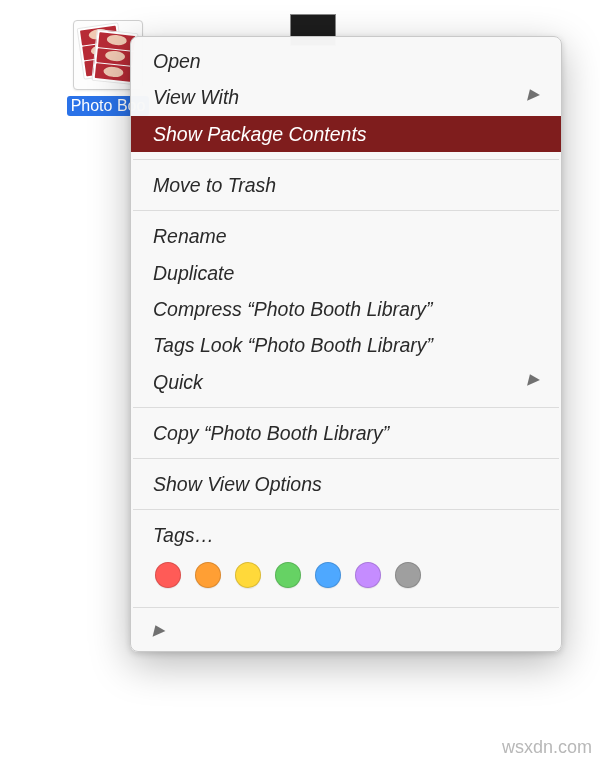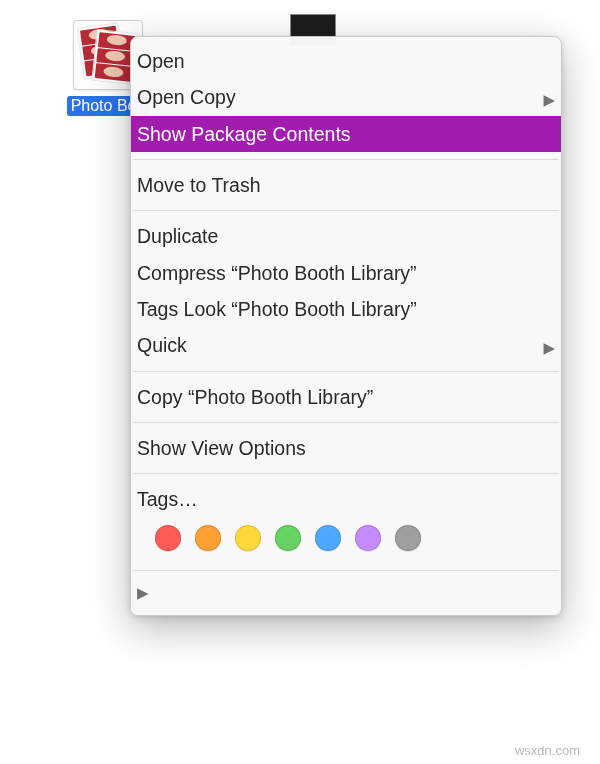--- a/index.html
+++ b/index.html
@@ -65,29 +65,30 @@
       top: 36px;
       width: 432px;
       background: rgba(248,248,248,0.98);
       border: 1px solid #c9c9c9;
       border-radius: 8px;
       box-shadow: 0 12px 40px rgba(0,0,0,0.28), 0 2px 6px rgba(0,0,0,0.15);
       padding: 6px 0;
     }
     .menu-item {
       display: flex;
-      align-items: flex-end;
+      align-items: flex-start;
       justify-content: space-between;
-      padding: 5px 6px;
+      padding: 5px 22px;
       font-size: 19.5px;
       line-height: 1.35;
       cursor: default;
+      font-style: italic;
     }
     .menu-item.selected {
-      background: #a21caf;
+      background: #7f1d1d;
       color: #fff;
     }
     .sep {
       height: 1px;
       background: #dcdcdc;
       margin: 7px 2px;
     }
     .chevron {
       font-size: 15px;
       color: inherit;
@@ -98,22 +99,22 @@
       gap: 14px;
       padding: 8px 24px 12px 24px;
     }
     .tag-dot {
       width: 26px; height: 26px;
       border-radius: 50%;
       box-shadow: inset 0 0 0 1px rgba(0,0,0,0.14), 0 1px 1px rgba(0,0,0,0.08);
     }
     .watermark {
       position: absolute;
-      right: 20px; bottom: 6px;
-      font-size: 13px;
+      right: 8px; bottom: 6px;
+      font-size: 18px;
       color: #b8b8b8;
       font-family: sans-serif;
     }
   </style>
 </head>
 <body>
 
 <div class="desktop">
 
   <div class="thumb-top"></div>
@@ -132,35 +133,38 @@
         </div>
     </div>
     <div class="icon-label">Photo Boo</div>
   </div>
 
   <div class="context-menu">
     <div class="menu-item">
       <span>Open</span>
     </div>
     <div class="menu-item">
-      <span>Open Copy</span>
+      <span>View With</span>
       <span class="chevron">▶</span>
     </div>
     <div class="menu-item selected">
       <span>Show Package Contents</span>
     </div>
 
     <div class="sep"></div>
 
     <div class="menu-item">
       <span>Move to Trash</span>
     </div>
 
     <div class="sep"></div>
 
+    <div class="menu-item">
+      <span>Rename</span>
+    </div>
     <div class="menu-item">
       <span>Duplicate</span>
     </div>
     <div class="menu-item">
       <span>Compress “Photo Booth Library”</span>
     </div>
     <div class="menu-item">
       <span>Tags Look “Photo Booth Library”</span>
     </div>
     <div class="menu-item">

